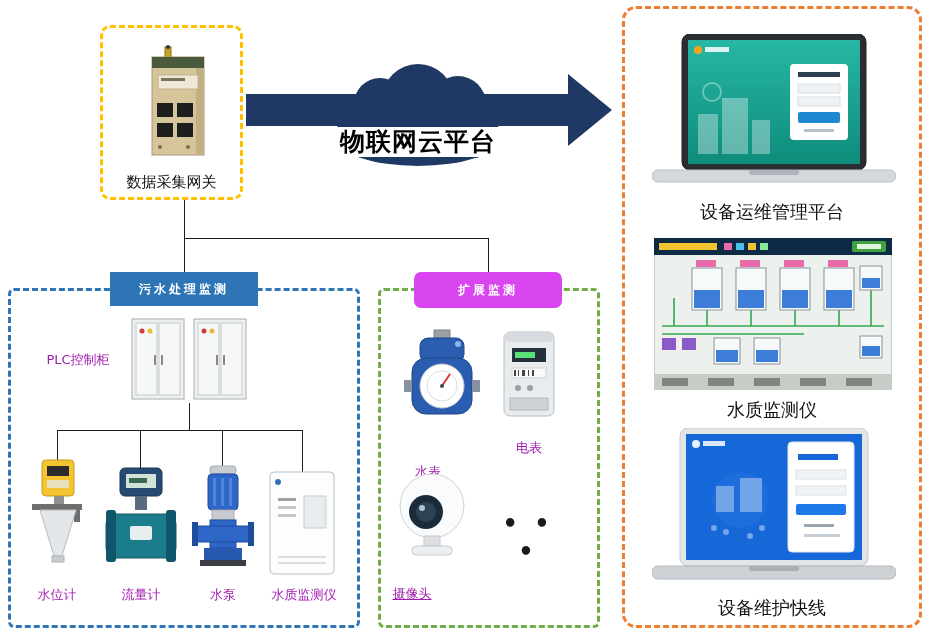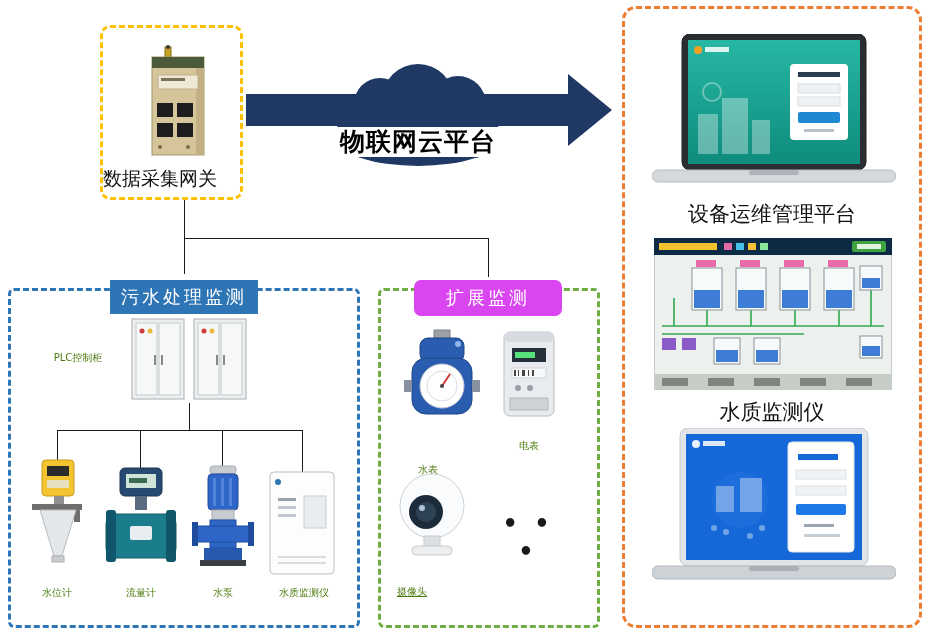--- a/index.html
+++ b/index.html
@@ -1,44 +1,44 @@
 <!DOCTYPE html>
 <html><head>
 <meta charset="utf-8">
 <style>
   * { margin:0; padding:0; box-sizing:border-box; }
   body { font-family:"DejaVu Sans","Liberation Sans",sans-serif; background:#ffffff; }
   .canvas { position:relative; width:929px; height:636px; background:#fff; overflow:hidden; }
   .abs { position:absolute; }
   .line { position:absolute; background:#1a1a1a; z-index:1; }
-  .label { position:absolute; color:#4d7c0f; text-align:center; font-size:10px; line-height:1.25; }
+  .label { position:absolute; color:#a21caf; text-align:center; font-size:13px; line-height:1.25; }
 
   .gateway-box { position:absolute; left:100px; top:25px; width:143px; height:175px;
                  border:3px dashed #FFC000; border-radius:10px; z-index:2; }
-  .gateway-label { position:absolute; left:0; bottom:5px; width:100%; font-size:19px; color:#111; }
+  .gateway-label { position:absolute; left:0; bottom:5px; width:100%; text-align:center; font-size:15px; color:#111; }
 
   .arrow-svg { position:absolute; left:246px; top:72px; z-index:1; }
   .cloud-svg { position:absolute; left:318px; top:52px; z-index:2; }
   .cloud-band { position:absolute; left:324px; top:127px; width:188px; height:30px; background:#fff;
                 z-index:3; text-align:center; font-size:25px; font-weight:bold; line-height:30px; color:#000; letter-spacing:1px; }
 
   .group-box { position:absolute; border-radius:6px; z-index:0; }
   .sewage-box { left:8px; top:288px; width:352px; height:340px; border:3px dashed #2E75B6; }
   .ext-box { left:378px; top:288px; width:222px; height:340px; border:3px dashed #70AD47; }
   .platform-box { left:622px; top:6px; width:300px; height:622px; border:3px dashed #ED7D31; border-radius:14px; }
 
-  .badge { position:absolute; color:#fff; font-weight:normal; font-size:18px; letter-spacing:3px;
-           display:flex; align-items:center; justify-content:center; z-index:4;margin-top:8px; }
+  .badge { position:absolute; color:#fff; font-weight:bold; font-size:12px; letter-spacing:3px;
+           display:flex; align-items:center; justify-content:center; z-index:4; }
   .sewage-badge { left:110px; top:272px; width:148px; height:34px; background:#2E75B6; }
   .ext-badge { left:414px; top:272px; width:148px; height:36px; background:#d946ef;border-radius:7px; }
 
   .ellipsis { position:absolute; left:492px; top:510px; width:72px; text-align:center;
               font-size:24px; font-weight:bold; color:#1a1a1a; letter-spacing:4px; }
 
-  .platform-label { position:absolute; left:640px; width:264px; text-align:center; font-size:21px; color:#111; }
+  .platform-label { position:absolute; left:640px; width:264px; text-align:center; font-size:18px; color:#111; }
 </style>
 </head>
 <body>
 
 <div class="canvas">
 
   <div class="gateway-box">
     <svg class="abs" style="left:29px; top:17px;" width="85" height="118" viewBox="0 0 85 118">
       <rect x="33" y="2" width="6" height="12" fill="#C9A227" stroke="#8A6E18"></rect>
       <circle cx="36" cy="2" r="2" fill="#333"></circle>
@@ -311,14 +311,15 @@
     <rect x="136" y="14" width="66" height="110" rx="4" fill="#FFFFFF" stroke="#E2E6EA"></rect>
     <rect x="146" y="26" width="40" height="6" fill="#1667D8"></rect>
     <rect x="144" y="42" width="50" height="9" fill="#F0F3F6" stroke="#DCE2E8"></rect>
     <rect x="144" y="58" width="50" height="9" fill="#F0F3F6" stroke="#DCE2E8"></rect>
     <rect x="144" y="76" width="50" height="11" rx="2" fill="#1E79E8"></rect>
     <rect x="152" y="96" width="30" height="3" fill="#9AA6B4"></rect>
     <rect x="152" y="106" width="36" height="3" fill="#C6CED8"></rect>
     <rect x="0" y="138" width="244" height="13" rx="6" fill="#CDD2D6" stroke="#B2B7BC"></rect>
     <rect x="97" y="138" width="50" height="5" rx="2.5" fill="#A9AFB5"></rect>
   </svg>
+  <div class="platform-label" style="top:596px;">设备维护快线</div>
 
 </div>
 
 </body></html>

